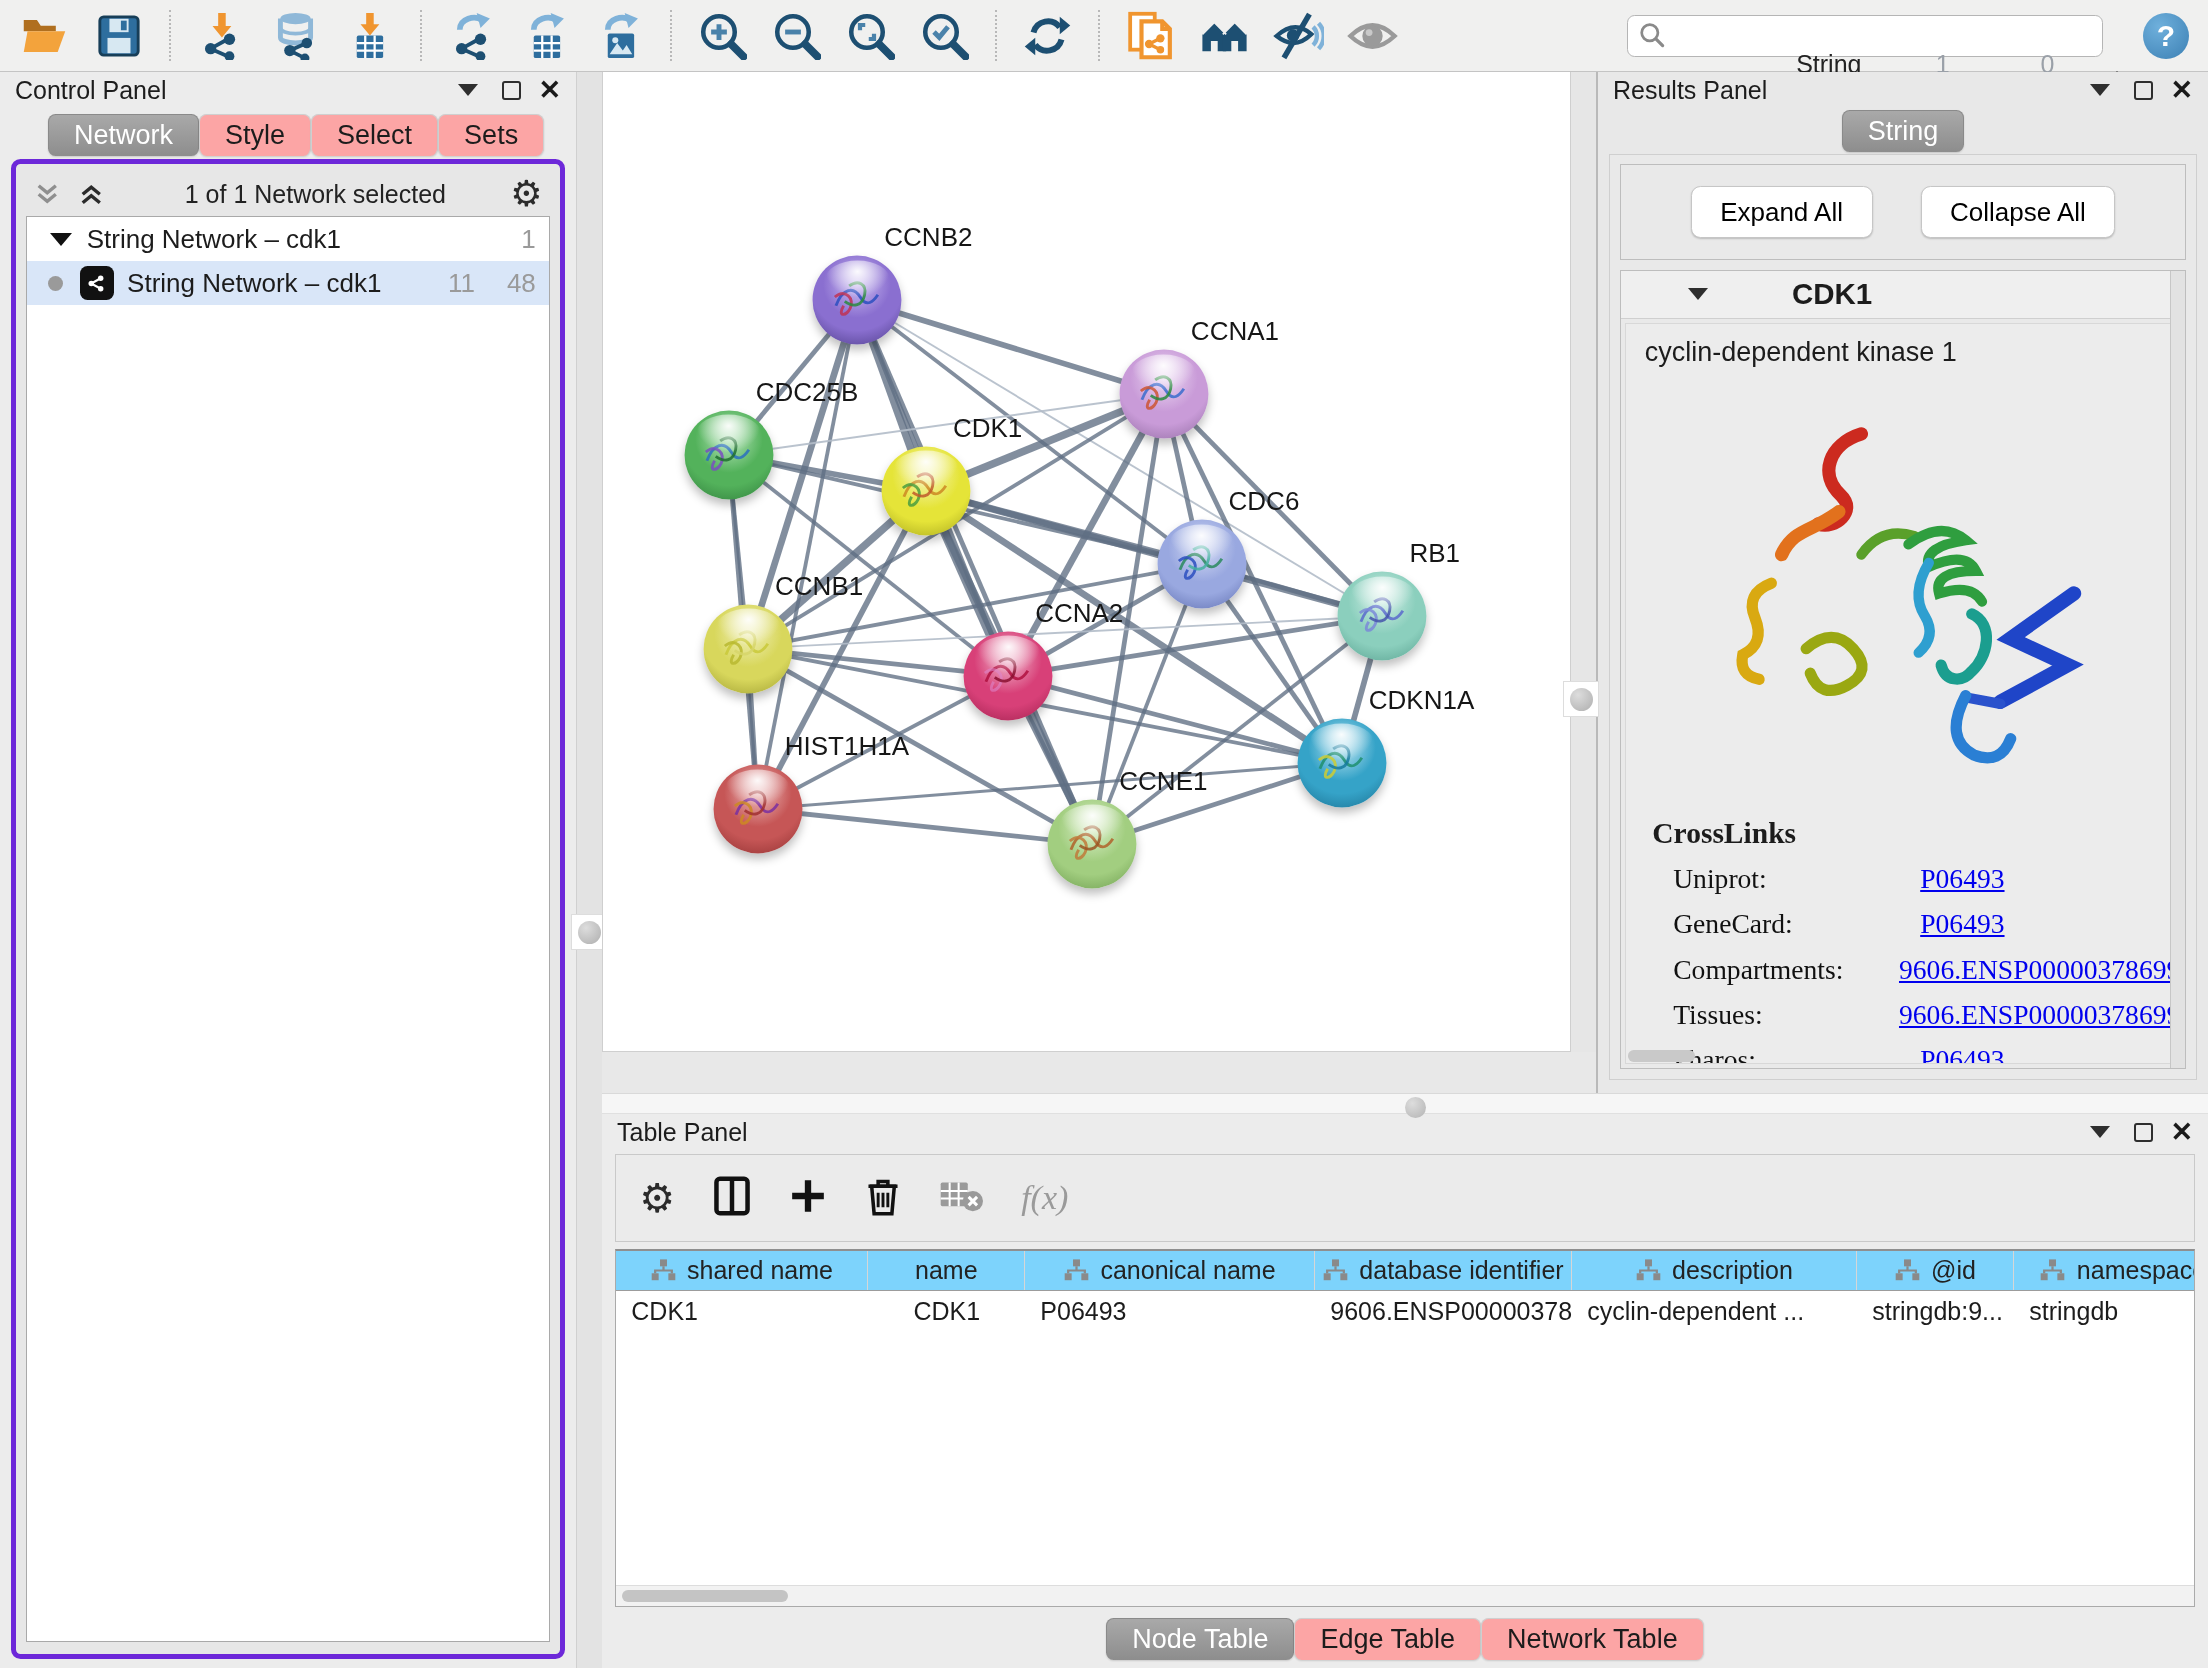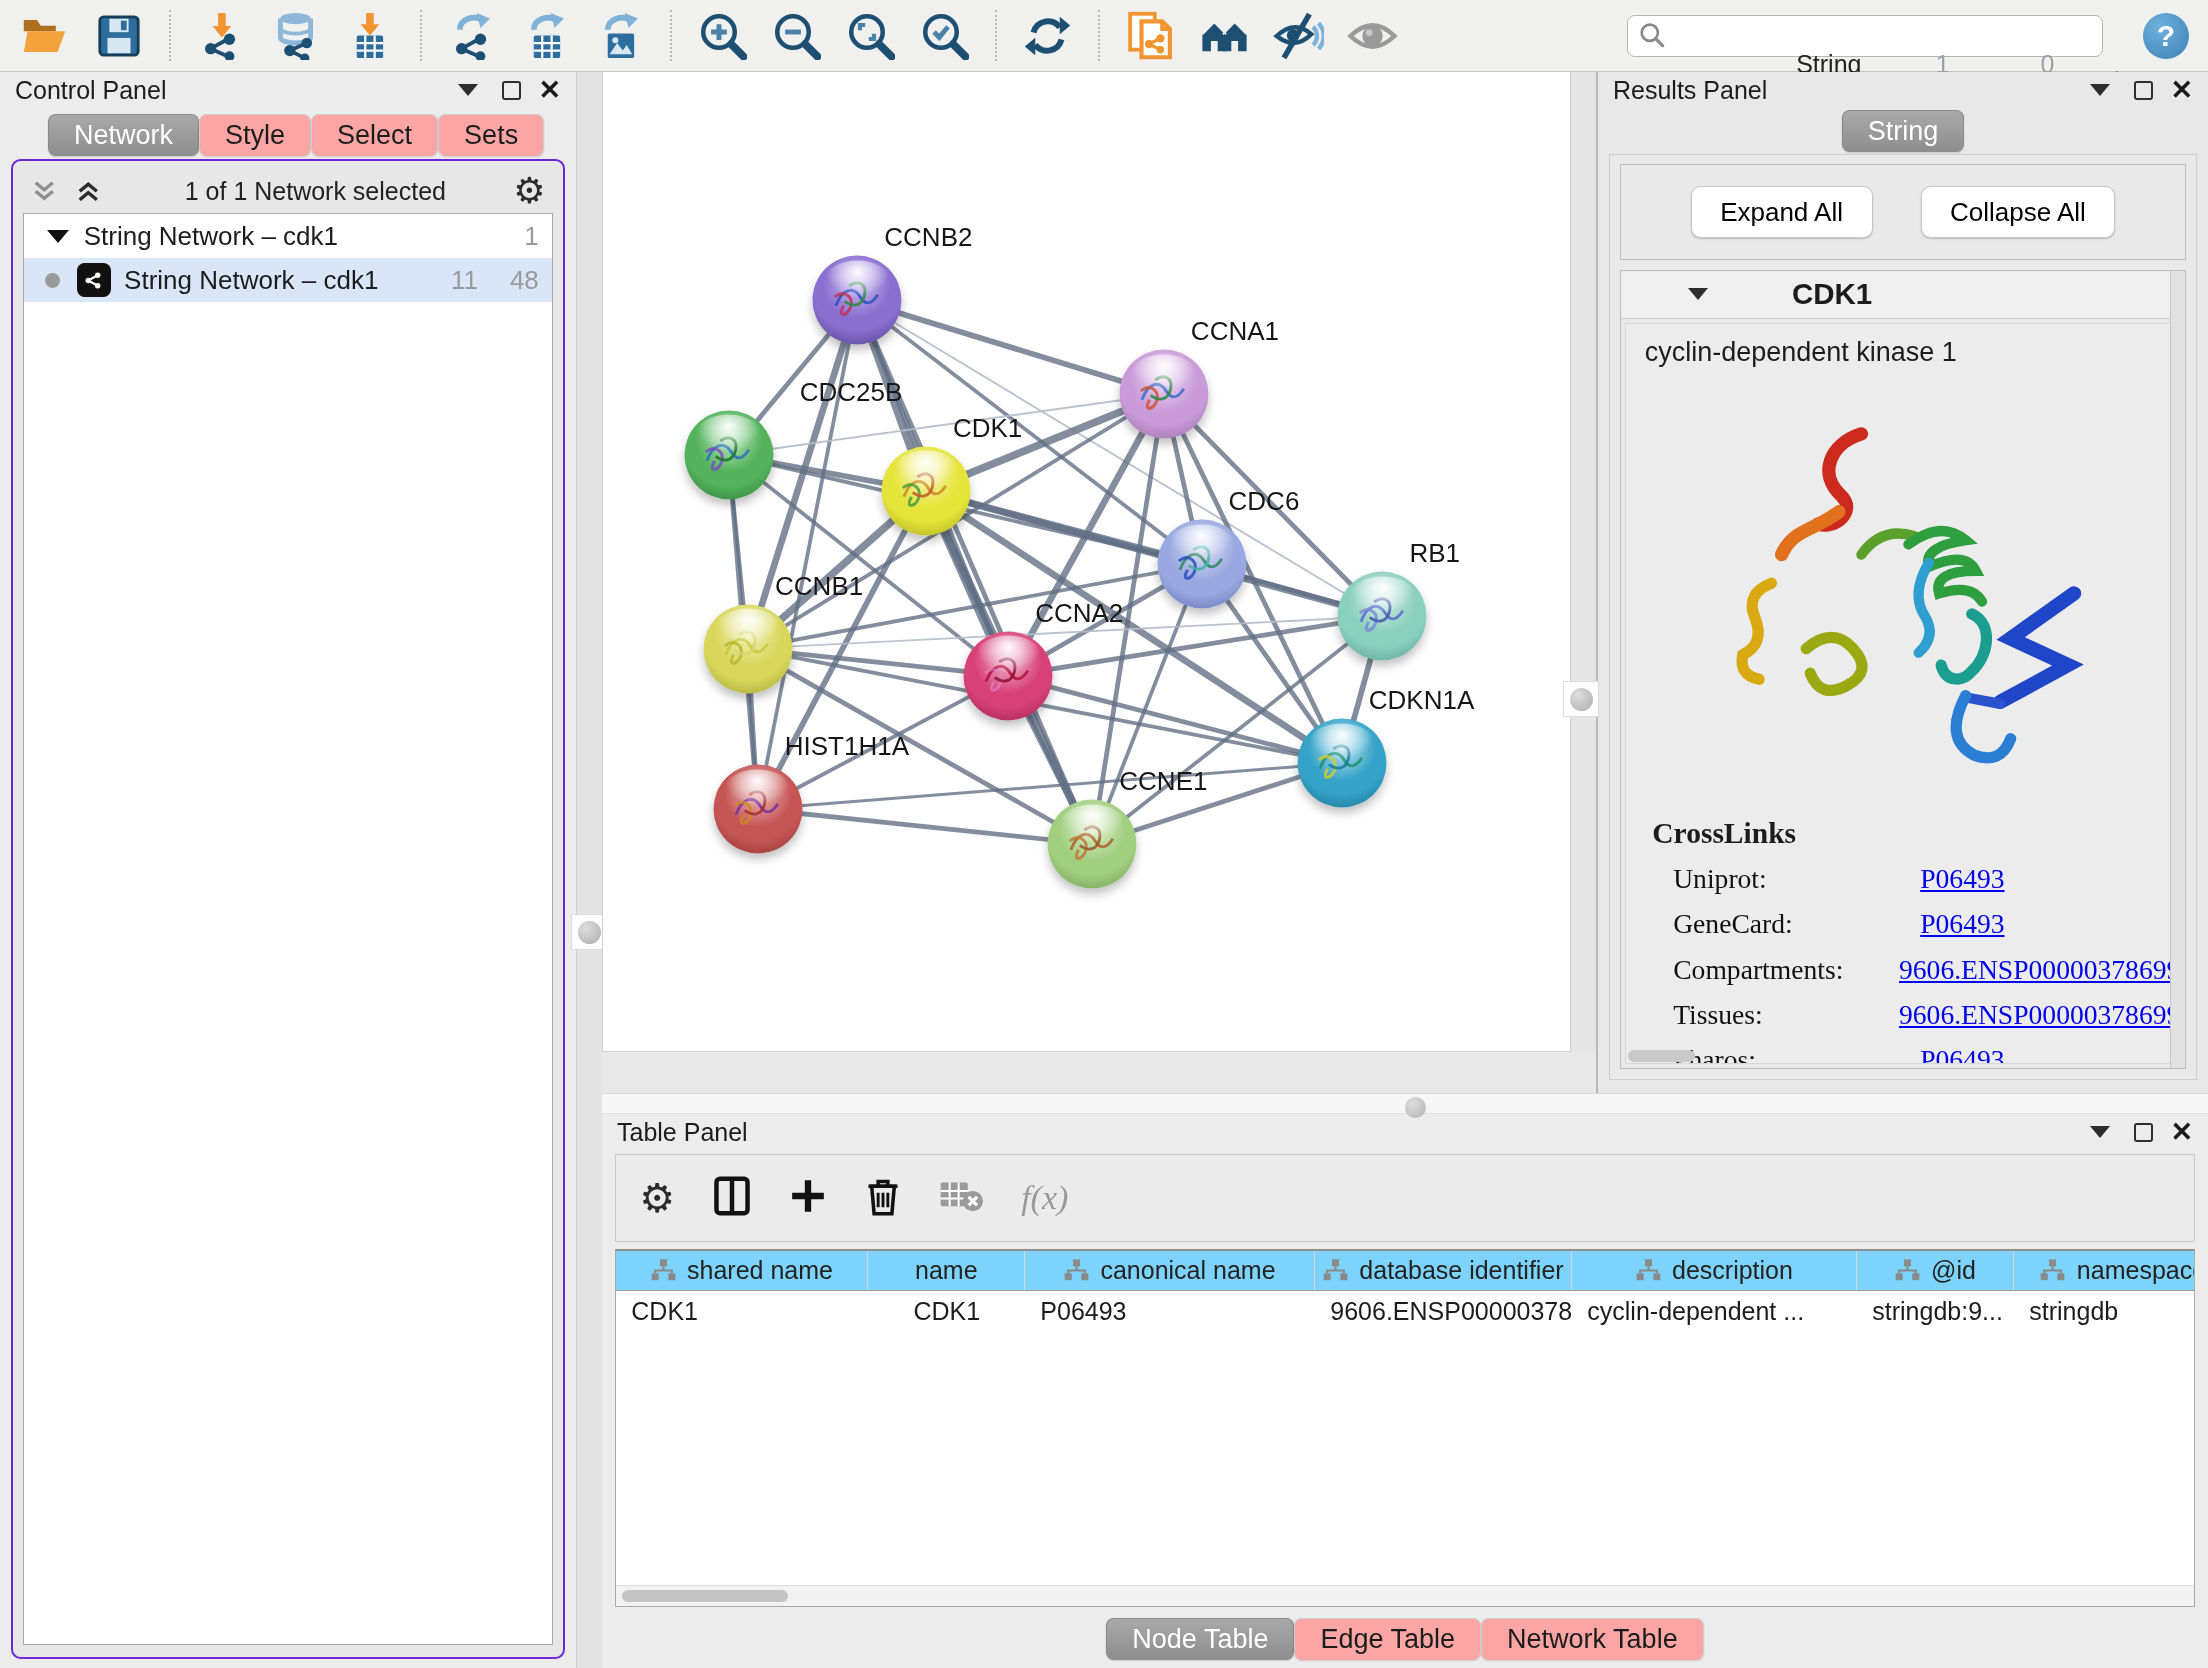--- a/index.html
+++ b/index.html
@@ -33,21 +33,21 @@
   .control-panel { width:577px; background:#ececec; display:flex; flex-direction:column; border-right:1px solid #d0d0d0; }
   .panel-titlebar { height:36px; display:flex; align-items:center; padding:0 15px; font-size:25px; color:#1c1c1c;text-align:center; }
   .panel-titlebar .sp { flex:1; }
   .tri-down { width:0; height:0; border-left:10.5px solid transparent; border-right:10.5px solid transparent; border-top:12.4px solid #2e2e2e; margin:0 13.3px; }
   .float-box { width:19px; height:19px; border:2.9px solid #2e2e2e; border-radius:2.9px; margin:0 11.4px; }
   .close-x { font-size:27px; font-weight:bold; color:#1a1a1a; margin-left:5.7px; }
   .cp-tabs { display:flex; padding:5.7px 0 0 48px; gap:0; }
   .tabbtn { height:42px; padding:0 25px; font-size:27px; display:flex; align-items:center; justify-content:center;
     background:#fca5a5; border:1px solid #cfcfcf; border-bottom:none; border-radius:7.6px 7.6px 7.6px 7.6px; box-shadow:0 1px 1.9px rgba(0,0,0,.15); }
   .tabbtn.active { background:linear-gradient(#a9a9a9,#8d8d8d); color:#fff; border-color:#8a8a8a; }
-  .cp-inner { flex:1; margin:3.8px 11.4px 9.5px 11.4px; background:#e7e7e7; border:2px solid #6d28d9; border-radius:9.5px;
+  .cp-inner { flex:1; margin:3.8px 11.4px 9.5px 11.4px; background:#e7e7e7; border:5px solid #6d28d9; border-radius:9.5px;
     display:flex; flex-direction:column; padding:7.6px 9.5px 11.4px 9.5px; min-height:0; }
   .cp-infobar { height:44px; display:flex; align-items:center; font-size:25px; color:#222; padding:0 7.6px; }
   .chev { display:inline-flex; flex-direction:column; margin-right:15px; }
   .chev svg { display:block; }
   .cp-infobar .label { flex:1; text-align:center; }
   .gear-ic { font-size:36px; color:#2b2b2b; line-height:1; }
   .tree-box { flex:1; background:#fff; border:1px solid #a9a9a9; overflow:hidden; }
   .tree-row { height:44px; display:flex; align-items:center; font-size:26px; padding:0 13.3px; }
   .tree-row .count { margin-left:auto; color:#9a9a9a; display:flex; gap:32px; }
   .tree-row.selected { background:#d9e6f8; }
@@ -439,21 +439,21 @@
                 <div class="node-label" style="left: calc(58% + 27px); top: calc(32.9% - 78px);">CCNA1</div>
                 <div class="node" style="left: 13%; top: 39.1%;">
                   <span class="ball" style="background: radial-gradient(circle at 50% 32%, rgb(185, 230, 189) 0%, rgb(83, 178, 91) 45%, rgb(83, 178, 91) 62%, rgb(46, 122, 58) 100%); box-shadow: rgba(0, 0, 0, 0.25) 0px 5.7px 9.5px;"></span>
                   <svg class="motif" width="63" height="53" viewBox="0 0 56 48">
                     <path d="M8 32 c6 -16 16 -18 22 -8 s12 4 16 -2" fill="none" stroke="#2b6fc0" stroke-width="2.6" stroke-opacity="0.85"></path>
                     <path d="M7 24 c10 -8 18 2 14 10 s-12 8 -6 -2" fill="none" stroke="#7a4fc0" stroke-width="2.6" stroke-opacity="0.85"></path>
                     <path d="M20 14 c8 -6 16 -2 14 8 s-10 12 -18 6" fill="none" stroke="#1f6f2f" stroke-width="2.6" stroke-opacity="0.85"></path>
                   </svg>
                   <span class="gloss"></span>
                 </div>
-                <div class="node-label" style="left: calc(13% + 27px); top: calc(39.1% - 78px); margin-left: 44px;">CDC25B</div>
+                <div class="node-label" style="left: calc(13% + 27px); top: calc(39.1% - 78px);">CDC25B</div>
                 <div class="node" style="left: 33.4%; top: 42.8%;">
                   <span class="ball" style="background: radial-gradient(circle at 50% 32%, rgb(247, 246, 184) 0%, rgb(229, 228, 56) 45%, rgb(229, 228, 56) 62%, rgb(163, 163, 28) 100%); box-shadow: rgba(0, 0, 0, 0.25) 0px 5.7px 9.5px;"></span>
                   <svg class="motif" width="63" height="53" viewBox="0 0 56 48">
                     <path d="M8 32 c6 -16 16 -18 22 -8 s12 4 16 -2" fill="none" stroke="#cc8822" stroke-width="2.6" stroke-opacity="0.85"></path>
                     <path d="M7 24 c10 -8 18 2 14 10 s-12 8 -6 -2" fill="none" stroke="#4a9e3e" stroke-width="2.6" stroke-opacity="0.85"></path>
                     <path d="M20 14 c8 -6 16 -2 14 8 s-10 12 -18 6" fill="none" stroke="#c05a2a" stroke-width="2.6" stroke-opacity="0.85"></path>
                   </svg>
                   <span class="gloss"></span>
                 </div>
                 <div class="node-label" style="left: calc(33.4% + 27px); top: calc(42.8% - 78px);">CDK1</div>

